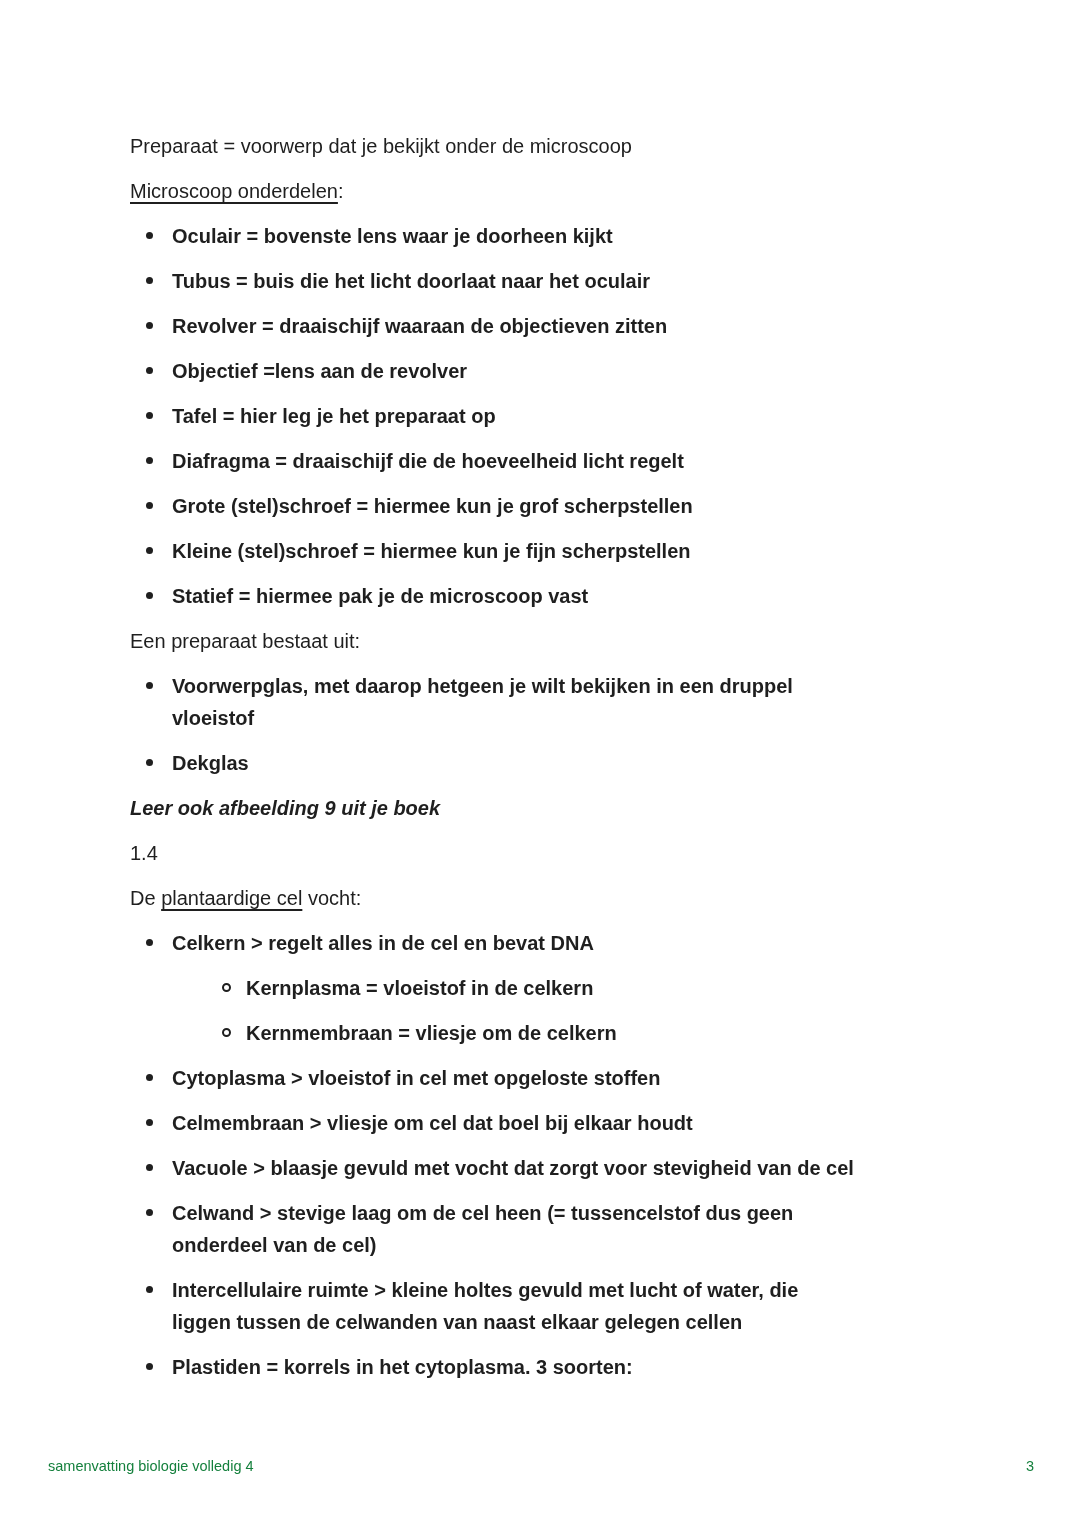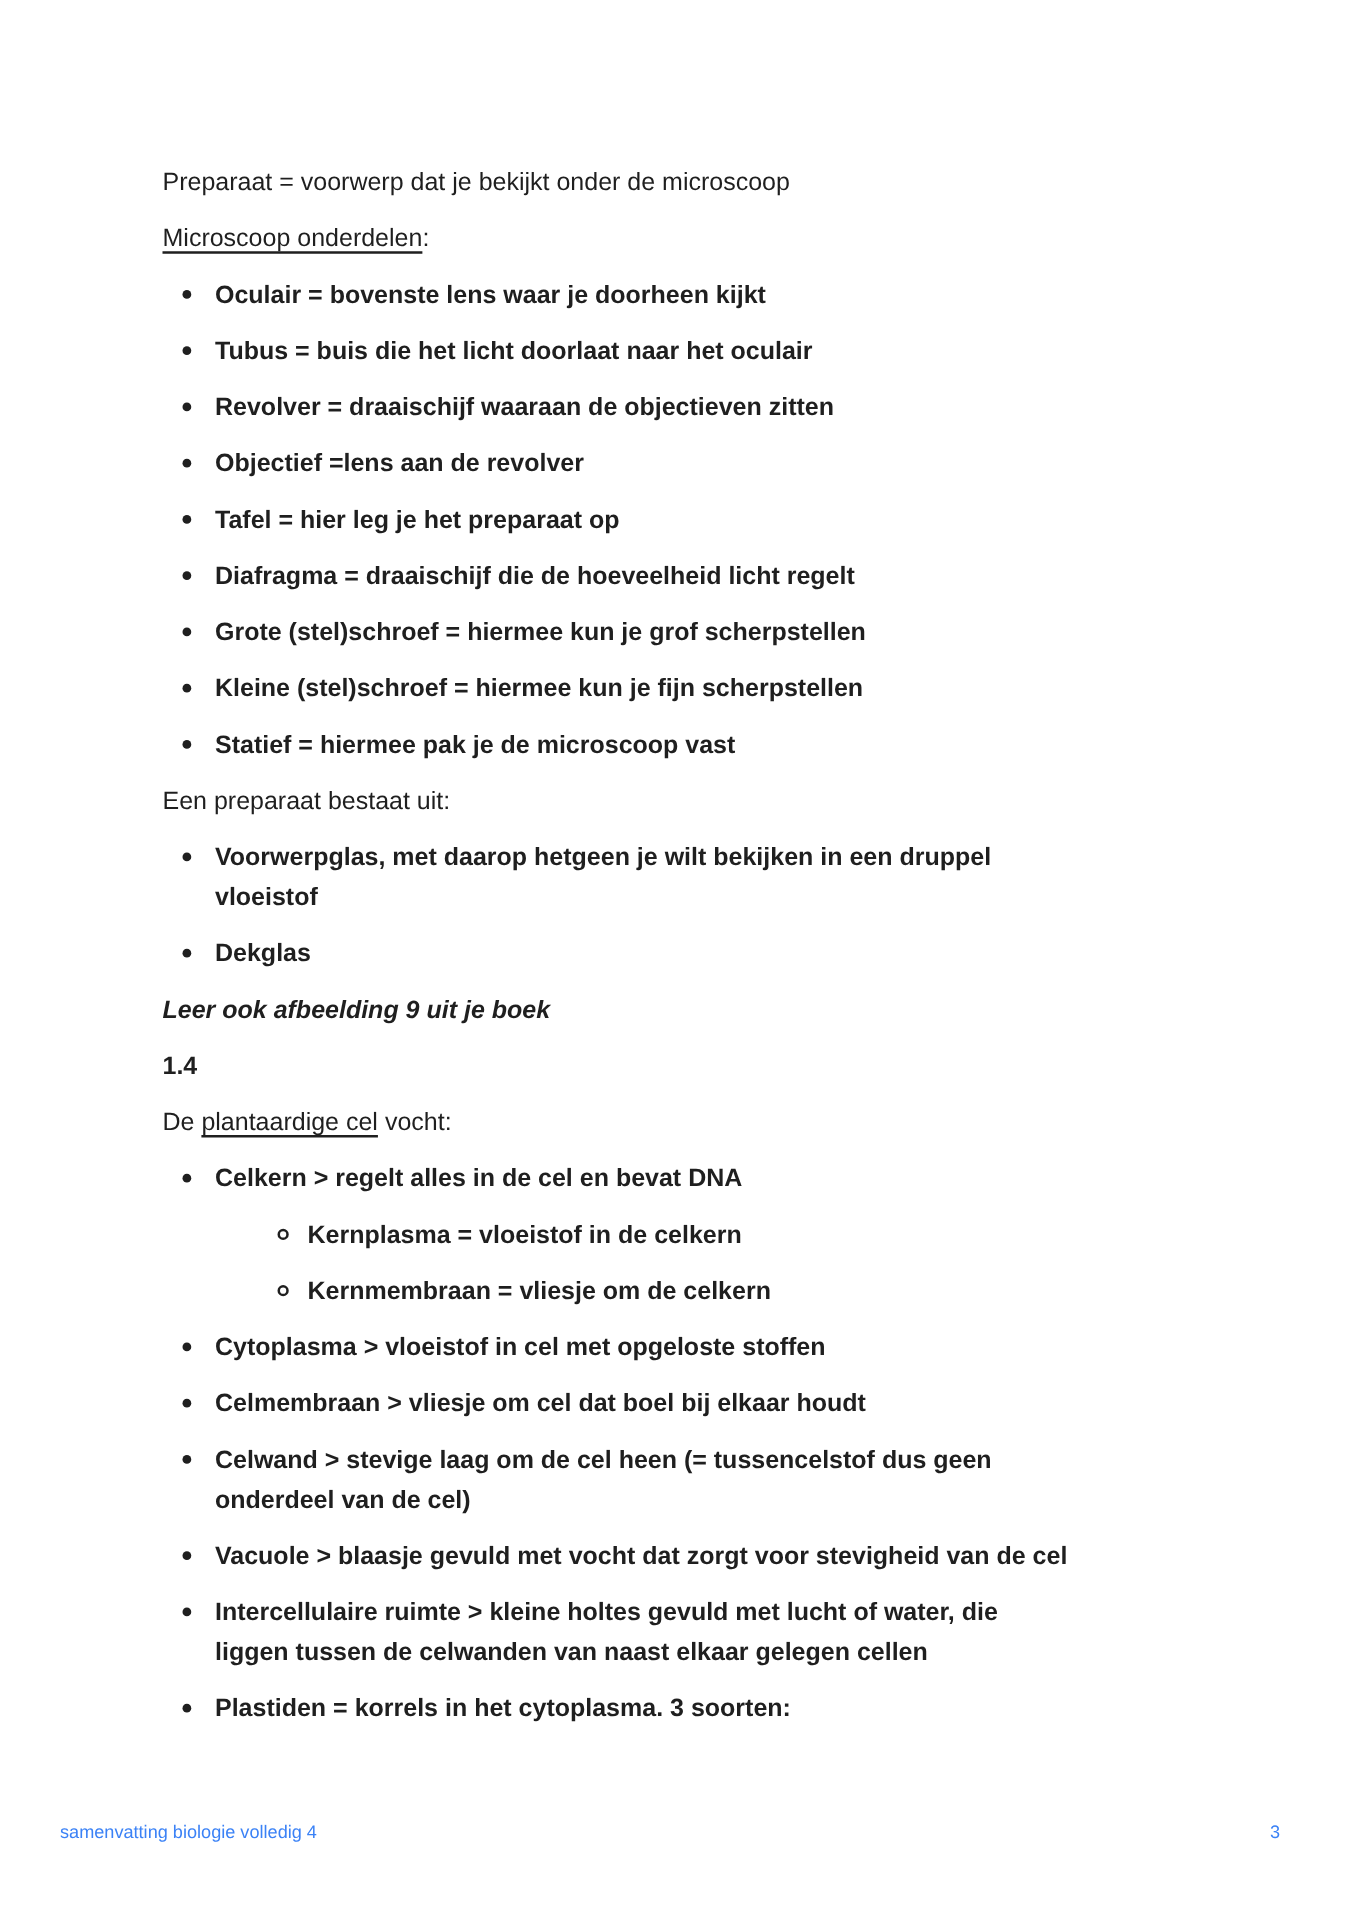--- a/index.html
+++ b/index.html
@@ -22,21 +22,21 @@
   }
   .doc p { margin: 0 0 13px 0; }
   .u-heading { text-decoration: underline; text-underline-offset: 4px; text-decoration-thickness: 1.5px; text-align: center; }
   .bold-underline {
     font-weight: normal;
     text-decoration: underline;
     text-underline-offset: 4px;
     text-decoration-thickness: 2px;
   }
   .note { font-weight: bold; font-style: italic; }
-  .section-number { font-weight: bold; }
+  .section-number { font-weight: normal; }
   ul { list-style: none; margin: 0; padding: 0; }
   li {
     position: relative;
     padding-left: 42px;
     margin-bottom: 13px;
     max-width: 732px;
     font-weight: bold;
   }
   li::before {
     content: "";
@@ -55,26 +55,26 @@
     border: 2px solid #1f1f1f;
     width: 5px;
     height: 5px;
     left: 12px;
     top: 11px;
   }
   ul.sub li:last-child { margin-bottom: 7px; }
   .footer {
     position: absolute;
     left: 48px;
-    right: 56px;
+    right: 46px;
     top: 1456px;
     display: flex;
     justify-content: space-between;
     font-size: 14.5px;
-    color: #3b82f6;
+    color: #15803d;
     line-height: 20px;
   }
 </style>
 </head>
 <body>
 
 <main class="doc">
 
   <p>Preparaat = voorwerp dat je bekijkt onder de microscoop</p>
 
@@ -108,22 +108,22 @@
   <ul>
     <li>
       <span>Celkern &gt; regelt alles in de cel en bevat DNA</span>
       <ul class="sub">
         <li><span>Kernplasma = vloeistof in de celkern</span></li>
         <li><span>Kernmembraan = vliesje om de celkern</span></li>
       </ul>
     </li>
     <li><span>Cytoplasma &gt; vloeistof in cel met opgeloste stoffen</span></li>
     <li><span>Celmembraan &gt; vliesje om cel dat boel bij elkaar houdt</span></li>
+    <li><span>Vacuole &gt; blaasje gevuld met vocht dat zorgt voor stevigheid van de cel</span></li>
     <li><span>Celwand &gt; stevige laag om de cel heen (= tussencelstof dus geen onderdeel van de cel)</span></li>
-    <li><span>Vacuole &gt; blaasje gevuld met vocht dat zorgt voor stevigheid van de cel</span></li>
     <li><span>Intercellulaire ruimte &gt; kleine holtes gevuld met lucht of water, die liggen tussen de celwanden van naast elkaar gelegen cellen</span></li>
     <li><span>Plastiden = korrels in het cytoplasma. 3 soorten:</span></li>
   </ul>
 
 </main>
 
 <footer class="footer">
   <span>samenvatting biologie volledig 4</span>
   <span>3</span>
 </footer>

